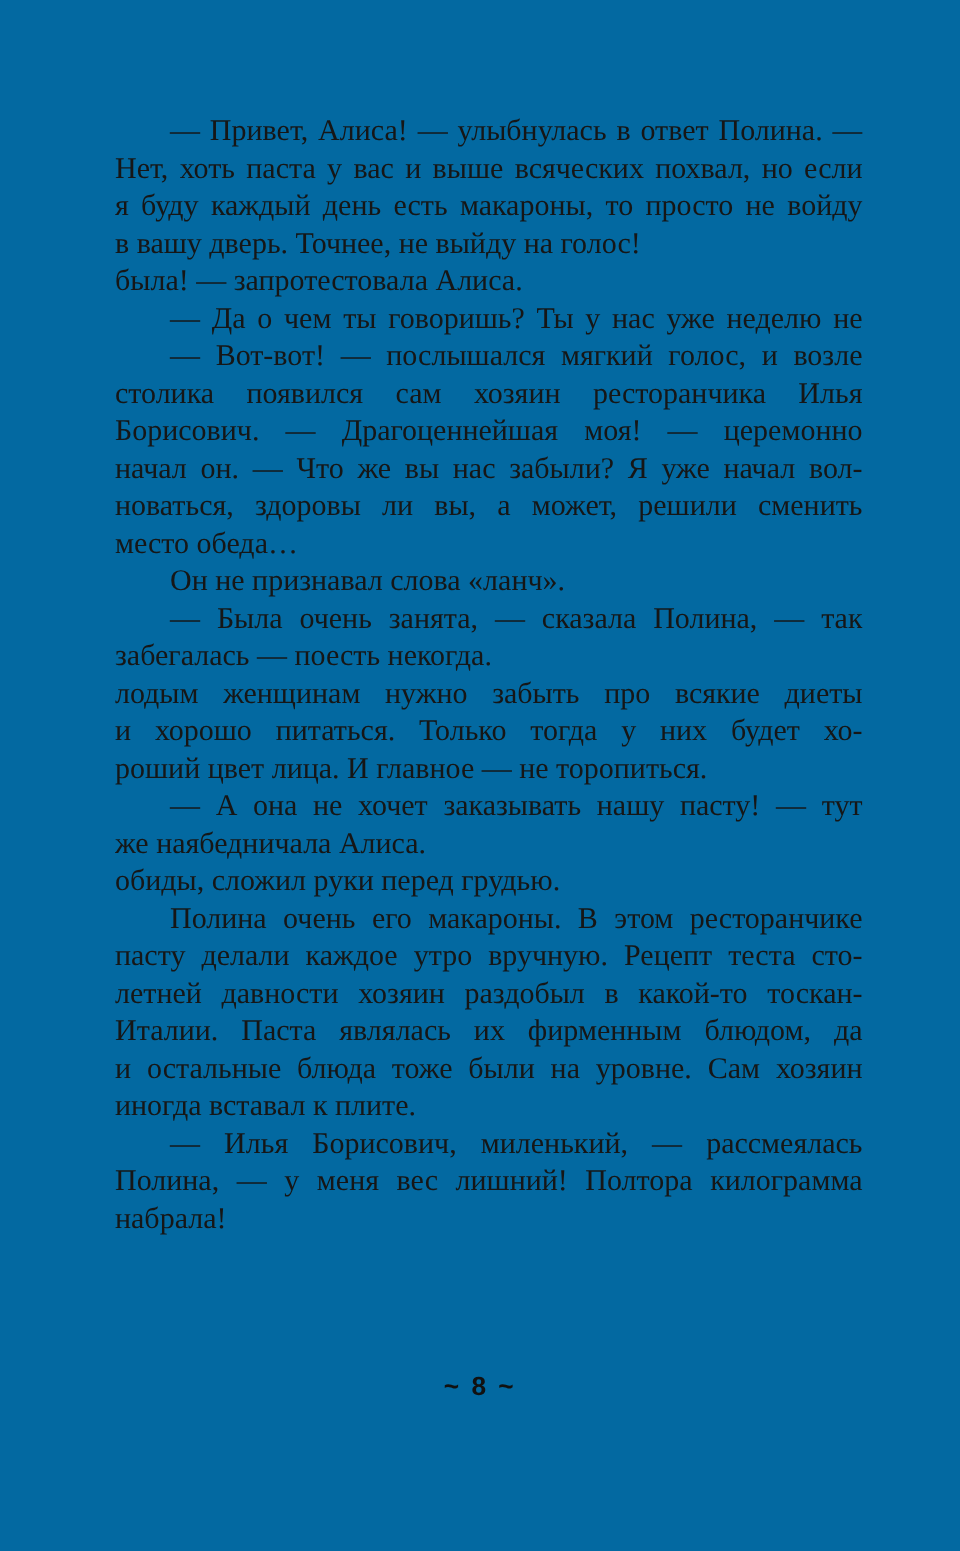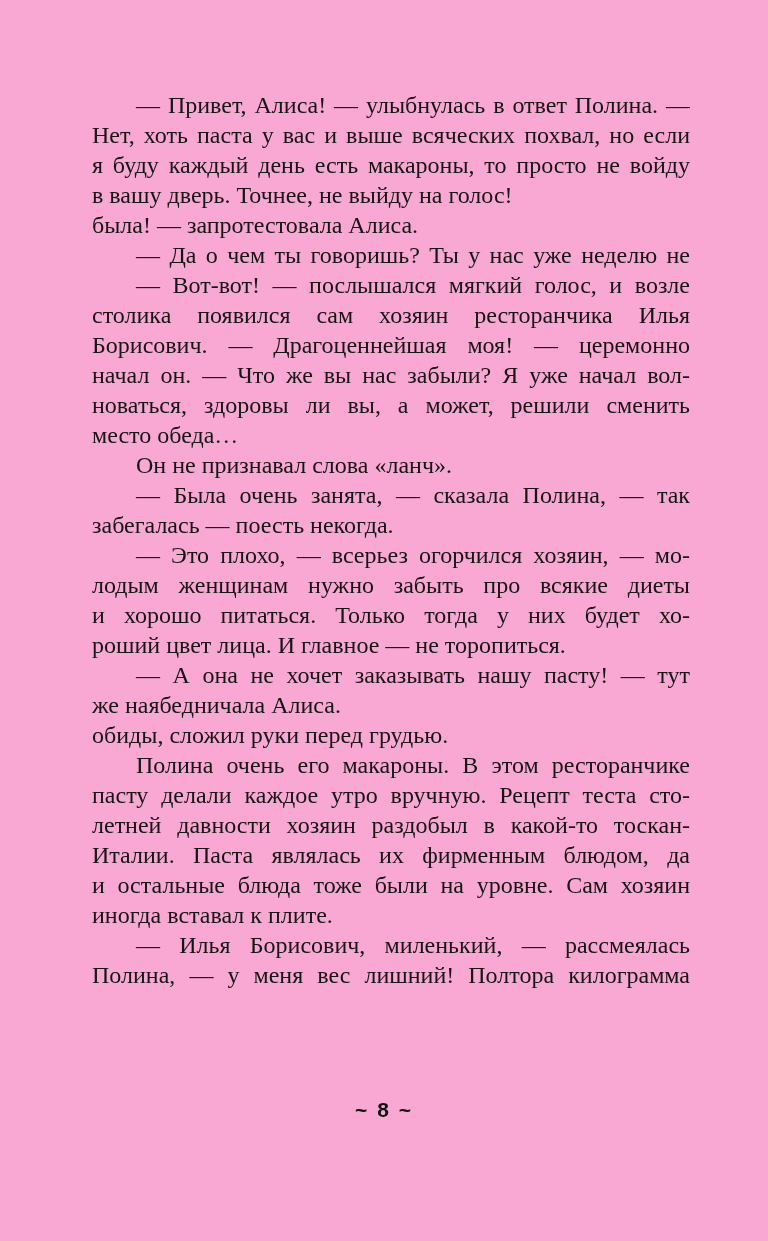--- a/index.html
+++ b/index.html
@@ -50,21 +50,21 @@
     font-family: "Liberation Sans", "DejaVu Sans", sans-serif;
     font-weight: bold;
     font-size: 21px;
     letter-spacing: 2px;
     color: #111111;
   }
 </style>
 </head>
 <body style="background: rgb(255, 255, 255);">
 
-<div class="page" style="background: #f9a8d4; color: rgb(22, 22, 22);">
+<div class="page" style="background: #0369a1; color: rgb(22, 22, 22);">
   <div class="text-block" id="text-container">
       <div class="para">
         <div class="line first">— Привет, Алиса! — улыбнулась в ответ Полина. —</div>
         <div class="line">Нет, хоть паста у вас и выше всяческих похвал, но если</div>
         <div class="line">я буду каждый день есть макароны, то просто не войду</div>
         <div class="line last">в вашу дверь. Точнее, не выйду на голос!</div>
       </div>
       <div class="para">
         <div class="line last">была! — запротестовала Алиса.</div>
         <div class="line first">— Да о чем ты говоришь? Ты у нас уже неделю не</div>
@@ -78,21 +78,20 @@
         <div class="line last">место обеда…</div>
       </div>
       <div class="para">
         <div class="line first last">Он не признавал слова «ланч».</div>
       </div>
       <div class="para">
         <div class="line first">— Была очень занята, — сказала Полина, — так</div>
         <div class="line last">забегалась — поесть некогда.</div>
       </div>
       <div class="para">
-        <div class="line first">— Это плохо, — всерьез огорчился хозяин, — мо-</div>
         <div class="line">лодым женщинам нужно забыть про всякие диеты</div>
         <div class="line">и хорошо питаться. Только тогда у них будет хо-</div>
         <div class="line last">роший цвет лица. И главное — не торопиться.</div>
       </div>
       <div class="para">
         <div class="line first">— А она не хочет заказывать нашу пасту! — тут</div>
         <div class="line last">же наябедничала Алиса.</div>
       </div>
       <div class="para">
         <div class="line last">обиды, сложил руки перед грудью.</div>
@@ -101,16 +100,17 @@
         <div class="line first">Полина очень его макароны. В этом ресторанчике</div>
         <div class="line">пасту делали каждое утро вручную. Рецепт теста сто-</div>
         <div class="line">летней давности хозяин раздобыл в какой-то тоскан-</div>
         <div class="line">Италии. Паста являлась их фирменным блюдом, да</div>
         <div class="line">и остальные блюда тоже были на уровне. Сам хозяин</div>
         <div class="line last">иногда вставал к плите.</div>
       </div>
       <div class="para">
         <div class="line first">— Илья Борисович, миленький, — рассмеялась</div>
         <div class="line">Полина, — у меня вес лишний! Полтора килограмма</div>
+        <div class="line last">набрала!</div>
       </div>
     </div>
   <div class="page-number">~ 8 ~</div>
 </div>
 
 </body></html>

